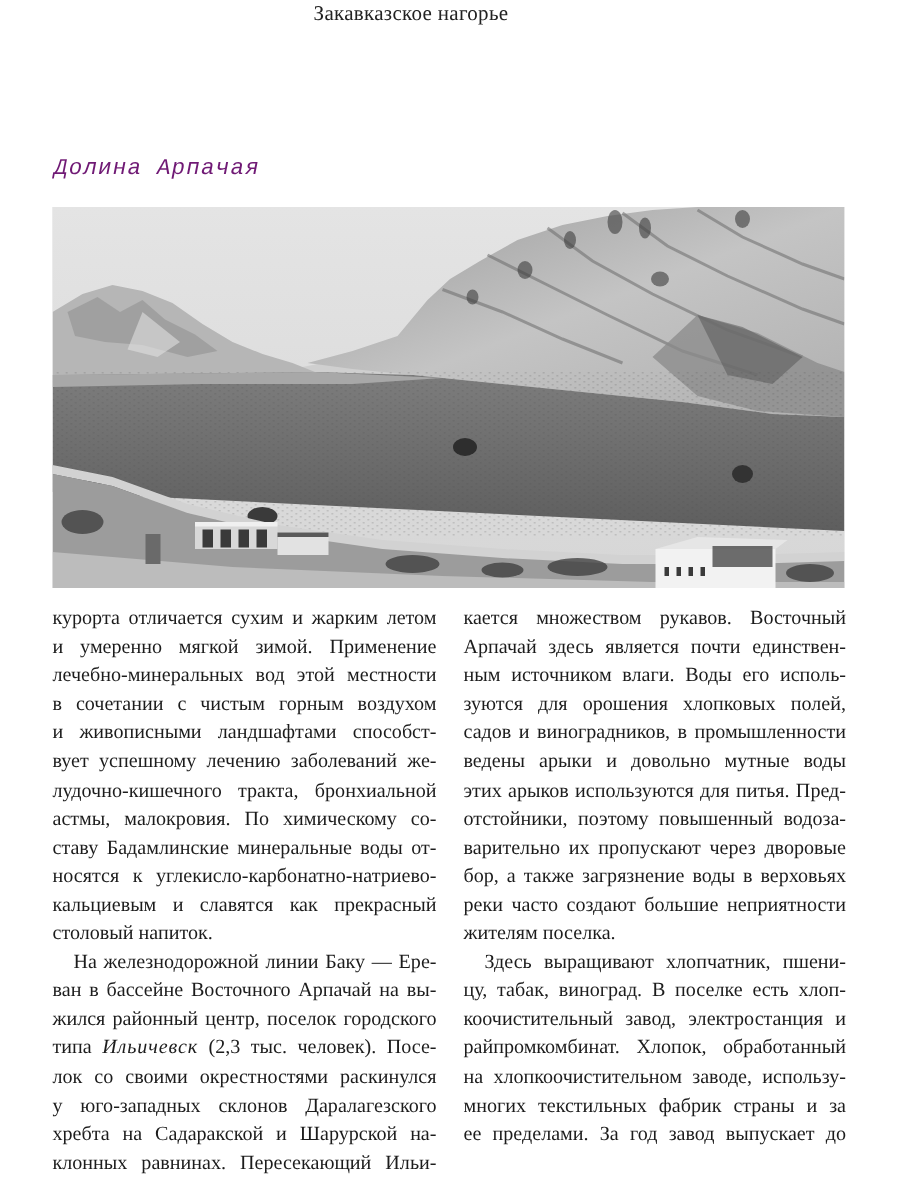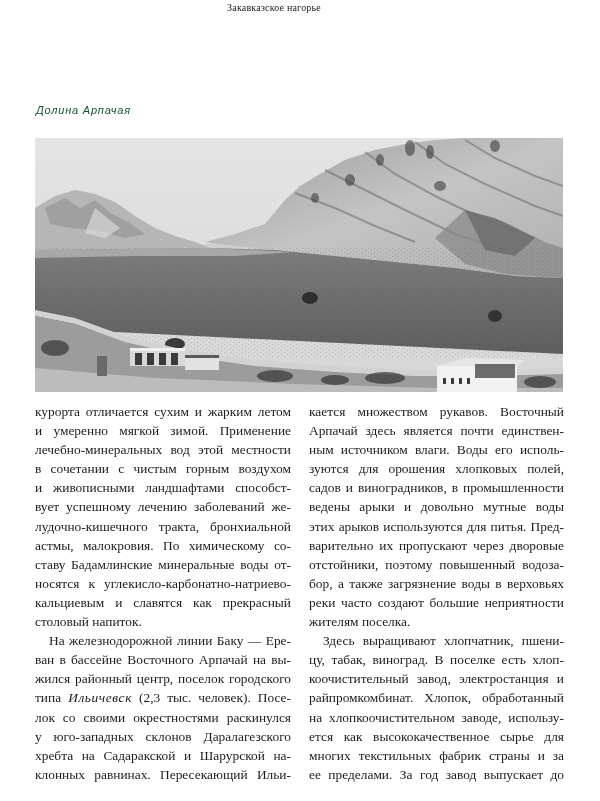--- a/index.html
+++ b/index.html
@@ -15,33 +15,33 @@
       font-family: "DejaVu Serif", "Liberation Serif", serif;
       color: #1a1a1a;
     }
     .running-head {
       position: absolute;
       top: 2px;
       left: 0;
       width: 548px;
       text-align: center;
       font-family: "Liberation Serif", serif;
-      font-size: 10px;
+      font-size: 14px;
       letter-spacing: 0.2px;
       color: #222;
     }
     .caption {
       position: absolute;
       top: 104px;
       left: 36px;
-      font-family: Liberation Sans, sans-serif;
+      font-family: Liberation Mono, monospace;
       font-style: italic;
-      font-size: 11px;
+      font-size: 15px;
       letter-spacing: 0.8px;
-      color: #14532d;
+      color: #701a75;
     }
     .photo {
       position: absolute;
       left: 35px;
       top: 138px;
       width: 528px;
       height: 254px;
       overflow: hidden;
       background: #d9d9d9;
     }
@@ -216,30 +216,29 @@
 
 <div class="column col-right">
   <p>
     <span class="line">кается множеством рукавов. Восточный</span>
     <span class="line">Арпачай здесь является почти единствен-</span>
     <span class="line">ным источником влаги. Воды его исполь-</span>
     <span class="line">зуются для орошения хлопковых полей,</span>
     <span class="line">садов и виноградников, в промышленности</span>
     <span class="line">ведены арыки и довольно мутные воды</span>
     <span class="line">этих арыков используются для питья. Пред-</span>
+    <span class="line">отстойники, поэтому повышенный водоза-</span>
     <span class="line">варительно их пропускают через дворовые</span>
-    <span class="line">отстойники, поэтому повышенный водоза-</span>
     <span class="line">бор, а также загрязнение воды в верховьях</span>
     <span class="line">реки часто создают большие неприятности</span>
     <span class="line last">жителям поселка.</span>
   </p>
   <p class="para-gap">
     <span class="line indent">Здесь выращивают хлопчатник, пшени-</span>
     <span class="line">цу, табак, виноград. В поселке есть хлоп-</span>
     <span class="line">коочистительный завод, электростанция и</span>
     <span class="line">райпромкомбинат. Хлопок, обработанный</span>
     <span class="line">на хлопкоочистительном заводе, использу-</span>
-    <span class="line">ется как высококачественное сырье для</span>
     <span class="line">многих текстильных фабрик страны и за</span>
     <span class="line">ее пределами. За год завод выпускает до</span>
 
   </p>
 </div>
 
 </body></html>

